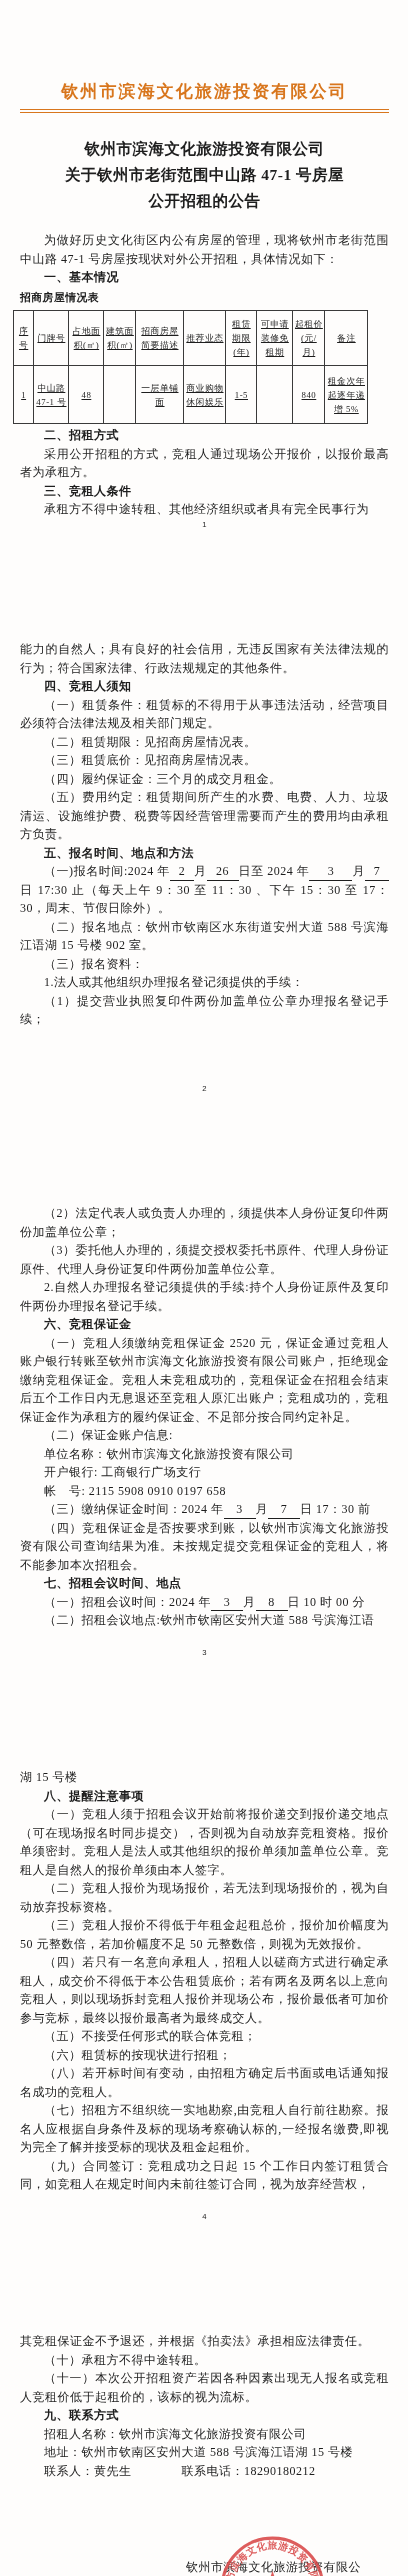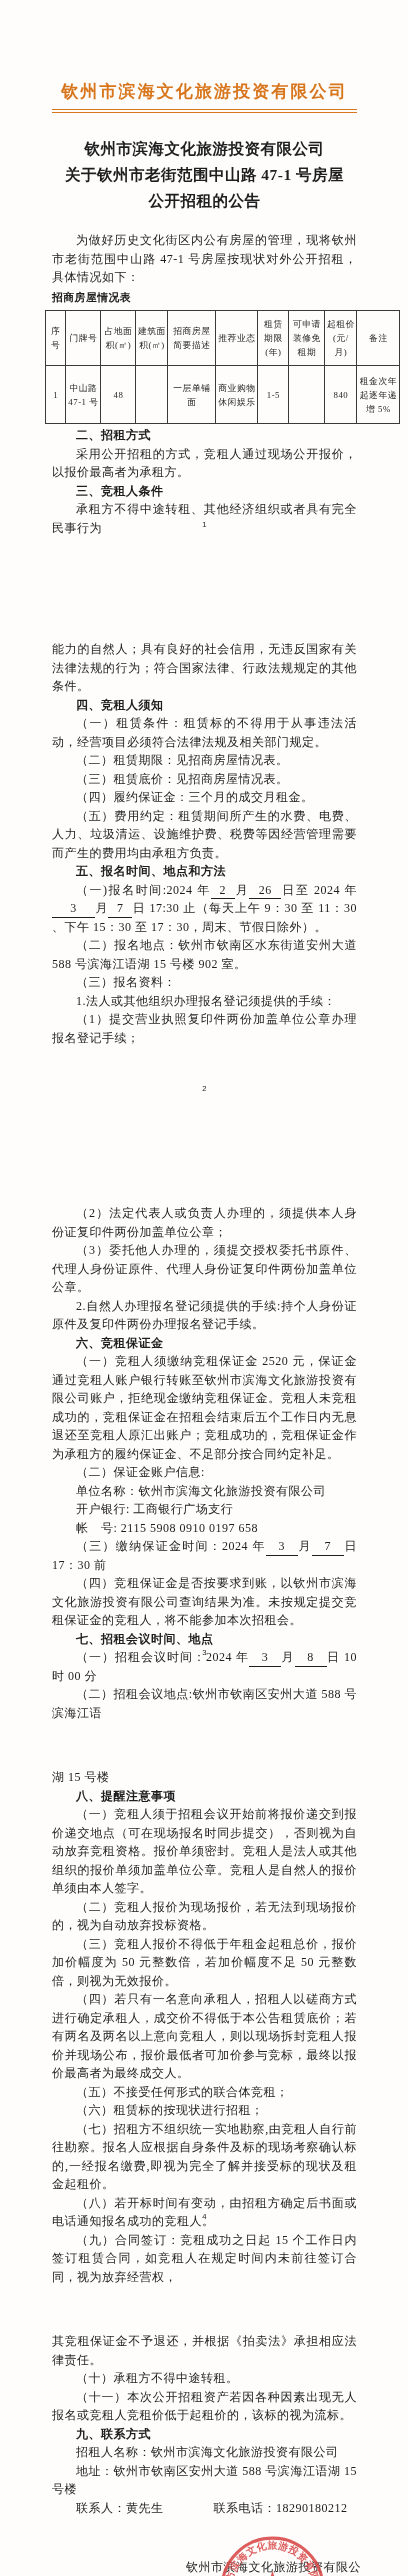--- a/index.html
+++ b/index.html
@@ -16,21 +16,21 @@
     margin:0;
     background:#fefdfc;
     color:var(--ink);
     font-family:"Liberation Serif","DejaVu Serif",serif;
     overflow:hidden;
   }
   .page{
     position:relative;
     height:564px;
     box-sizing:border-box;
-    padding:0 52px;
+    padding:0 20px;
   }
   .page p{margin:0;font-size:12px;line-height:18.5px;text-align:justify;letter-spacing:0.5px;}
   .indent{text-indent:2em;}
   .heading{
     font-family:"Liberation Sans","DejaVu Sans",sans-serif;
     font-weight:bold;
     text-indent:2em;
   }
   
   .pad-first{padding-top:80px;}
@@ -64,20 +64,21 @@
     text-indent:0 !important;
     font-size:10.8px !important;
     font-weight:bold;
     line-height:20.6px !important;
   }
   table.house-table{
     border-collapse:collapse;
     table-layout:fixed;
     width:355px;
     margin:3.1px 0 2.1px -7.2px;
+    text-decoration:underline;
   }
   .house-table td,.house-table th{
     border:0.8px solid #3a3a3a;
     font-weight:normal;
     font-size:8.8px;
     line-height:14px;
     text-align:center;
     vertical-align:middle;
     padding:1.5px 1.5px;
     letter-spacing:0.5px;
@@ -135,20 +136,21 @@
     <div class="letterhead-rule"></div>
 
     <div class="doc-title">
       <div>钦州市滨海文化旅游投资有限公司</div>
       <div>关于钦州市老街范围中山路 47-1 号房屋</div>
       <div>公开招租的公告</div>
     </div>
 
     <div class="intro-gap"></div>
     <p class="indent">为做好历史文化街区内公有房屋的管理，现将钦州市老街范围中山路 47-1 号房屋按现状对外公开招租，具体情况如下：</p>
+    <p class="heading">一、基本情况</p>
     <p class="table-title">招商房屋情况表</p>
 
     <table class="house-table">
       <colgroup>
         <col style="width:20.6px">
           <col style="width:35px">
           <col style="width:35px">
           <col style="width:32px">
         <col style="width:48px">
           <col style="width:42px">
@@ -236,22 +238,22 @@
 
   <div class="page pad-rest">
     <p>湖 15 号楼</p>
     <p class="heading">八、提醒注意事项</p>
     <p class="indent">（一）竞租人须于招租会议开始前将报价递交到报价递交地点（可在现场报名时同步提交），否则视为自动放弃竞租资格。报价单须密封。竞租人是法人或其他组织的报价单须加盖单位公章。竞租人是自然人的报价单须由本人签字。</p>
     <p class="indent">（二）竞租人报价为现场报价，若无法到现场报价的，视为自动放弃投标资格。</p>
     <p class="indent">（三）竞租人报价不得低于年租金起租总价，报价加价幅度为 50 元整数倍，若加价幅度不足 50 元整数倍，则视为无效报价。</p>
     <p class="indent">（四）若只有一名意向承租人，招租人以磋商方式进行确定承租人，成交价不得低于本公告租赁底价；若有两名及两名以上意向竞租人，则以现场拆封竞租人报价并现场公布，报价最低者可加价参与竞标，最终以报价最高者为最终成交人。</p>
     <p class="indent">（五）不接受任何形式的联合体竞租；</p>
     <p class="indent">（六）租赁标的按现状进行招租；</p>
+    <p class="indent">（八）若开标时间有变动，由招租方确定后书面或电话通知报名成功的竞租人。</p>
     <p class="indent">（七）招租方不组织统一实地勘察,由竞租人自行前往勘察。报名人应根据自身条件及标的现场考察确认标的,一经报名缴费,即视为完全了解并接受标的现状及租金起租价。</p>
-    <p class="indent">（八）若开标时间有变动，由招租方确定后书面或电话通知报名成功的竞租人。</p>
     <p class="indent">（九）合同签订：竞租成功之日起 15 个工作日内签订租赁合同，如竞租人在规定时间内未前往签订合同，视为放弃经营权，</p>
     <div class="pageno">4</div>
   </div>
 
   <div class="page pad-rest">
     <p>其竞租保证金不予退还，并根据《拍卖法》承担相应法律责任。</p>
     <p class="indent">（十）承租方不得中途转租。</p>
     <p class="indent">（十一）本次公开招租资产若因各种因素出现无人报名或竞租人竞租价低于起租价的，该标的视为流标。</p>
     <p class="heading">九、联系方式</p>
     <p class="indent">招租人名称：钦州市滨海文化旅游投资有限公司</p>

